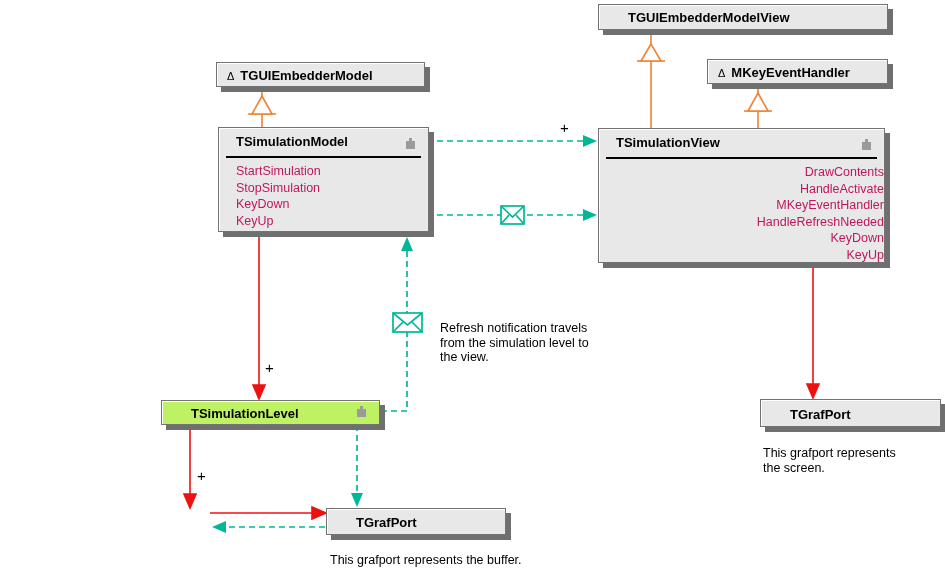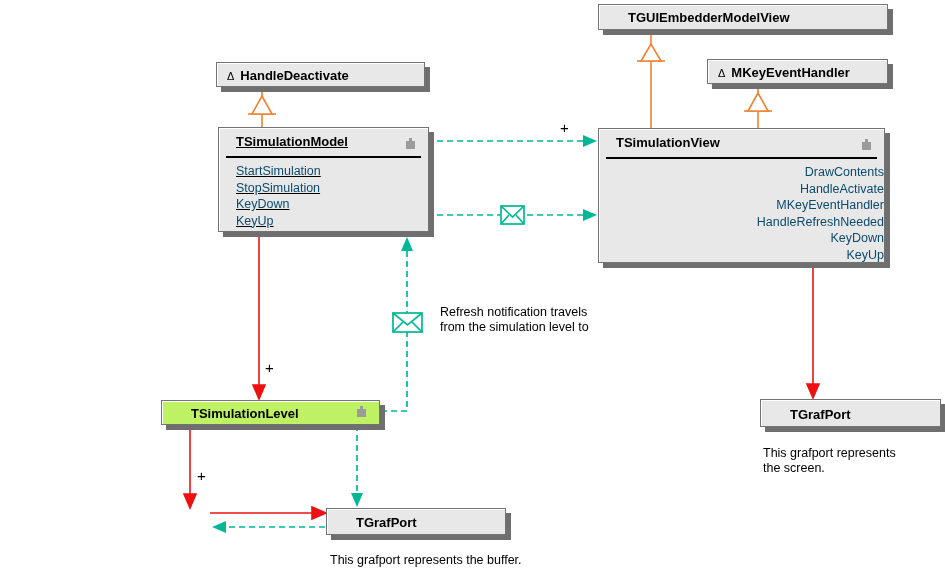--- a/index.html
+++ b/index.html
@@ -21,21 +21,21 @@
   .titlebar .abstract-delta {
     font-weight:normal; font-size:11px; margin-right:6px; color:#000;
   }
   .pad-methodbox .titlebar { padding-left:17px; }
   .pad-simple   .titlebar { padding-left:29px; }
   .pad-abstract .titlebar { padding-left:10px; }
 
   .divider { border-top:2px solid #000; margin:1px 7px 0 7px; }
   ul.methods {
     list-style:none; margin:5px 0 0 0; padding:0 0 0 17px;
-    font-size:12.5px; line-height:16.5px; color:#0c4a6e;
+    font-size:12.5px; line-height:16.5px; color:#be185d;
   }
 
   .marker {
     position:absolute; right:13px; top:13px; width:9px; height:8px;
     background:#9b9b9b;
   }
   .marker::before {
     content:""; position:absolute; left:3px; top:-3px; width:3px; height:3px;
     background:#9b9b9b;
   }
@@ -132,32 +132,32 @@
     </g>
   </svg>
 
   <div class="classbox pad-simple" style="left:598px; top:4px; width:290px; height:26px;">
     <div class="titlebar">TGUIEmbedderModelView</div>
   </div>
 
   <div class="classbox pad-abstract" style="left:216px; top:62px; width:209px; height:25px;">
     <div class="titlebar">
       <span class="abstract-delta">Δ</span>
-      <span>HandleDeactivate</span>
+      <span>TGUIEmbedderModel</span>
     </div>
   </div>
 
   <div class="classbox pad-abstract" style="left:707px; top:59px; width:181px; height:25px;">
     <div class="titlebar">
       <span class="abstract-delta">Δ</span>
       <span>MKeyEventHandler</span>
     </div>
   </div>
 
-  <div class="classbox pad-methodbox" style="left:218px; top:127px; width:211px; height:105px;text-decoration:underline;">
+  <div class="classbox pad-methodbox" style="left:218px; top:127px; width:211px; height:105px;">
     <div class="titlebar" style="height:27px;">TSimulationModel</div>
     <span class="marker"></span>
     <div class="divider"></div>
     <ul class="methods">
       <li>StartSimulation</li>
       <li>StopSimulation</li>
       <li>KeyDown</li>
       <li>KeyUp</li>
     </ul>
   </div>
@@ -187,23 +187,24 @@
 
 
   <div class="classbox pad-simple" style="left:326px; top:508px; width:180px; height:27px;">
     <div class="titlebar" style="height:27px;">TGrafPort</div>
   </div>
 
   <div class="plus" style="left:560px; top:120px;">+</div>
   <div class="plus" style="left:265px; top:360px;">+</div>
   <div class="plus" style="left:197px; top:468px;">+</div>
 
-  <div class="note" style="left:440px; top:305px;">
+  <div class="note" style="left:440px; top:321px;">
     <div>Refresh notification travels</div>
     <div>from the simulation level to</div>
+    <div>the view.</div>
   </div>
 
 
   <div class="note" style="left:763px; top:446px;">
     <div>This grafport represents</div>
     <div>the screen.</div>
   </div>
 
   <div class="note" style="left:330px; top:553px;">
     <div>This grafport represents the buffer.</div>

